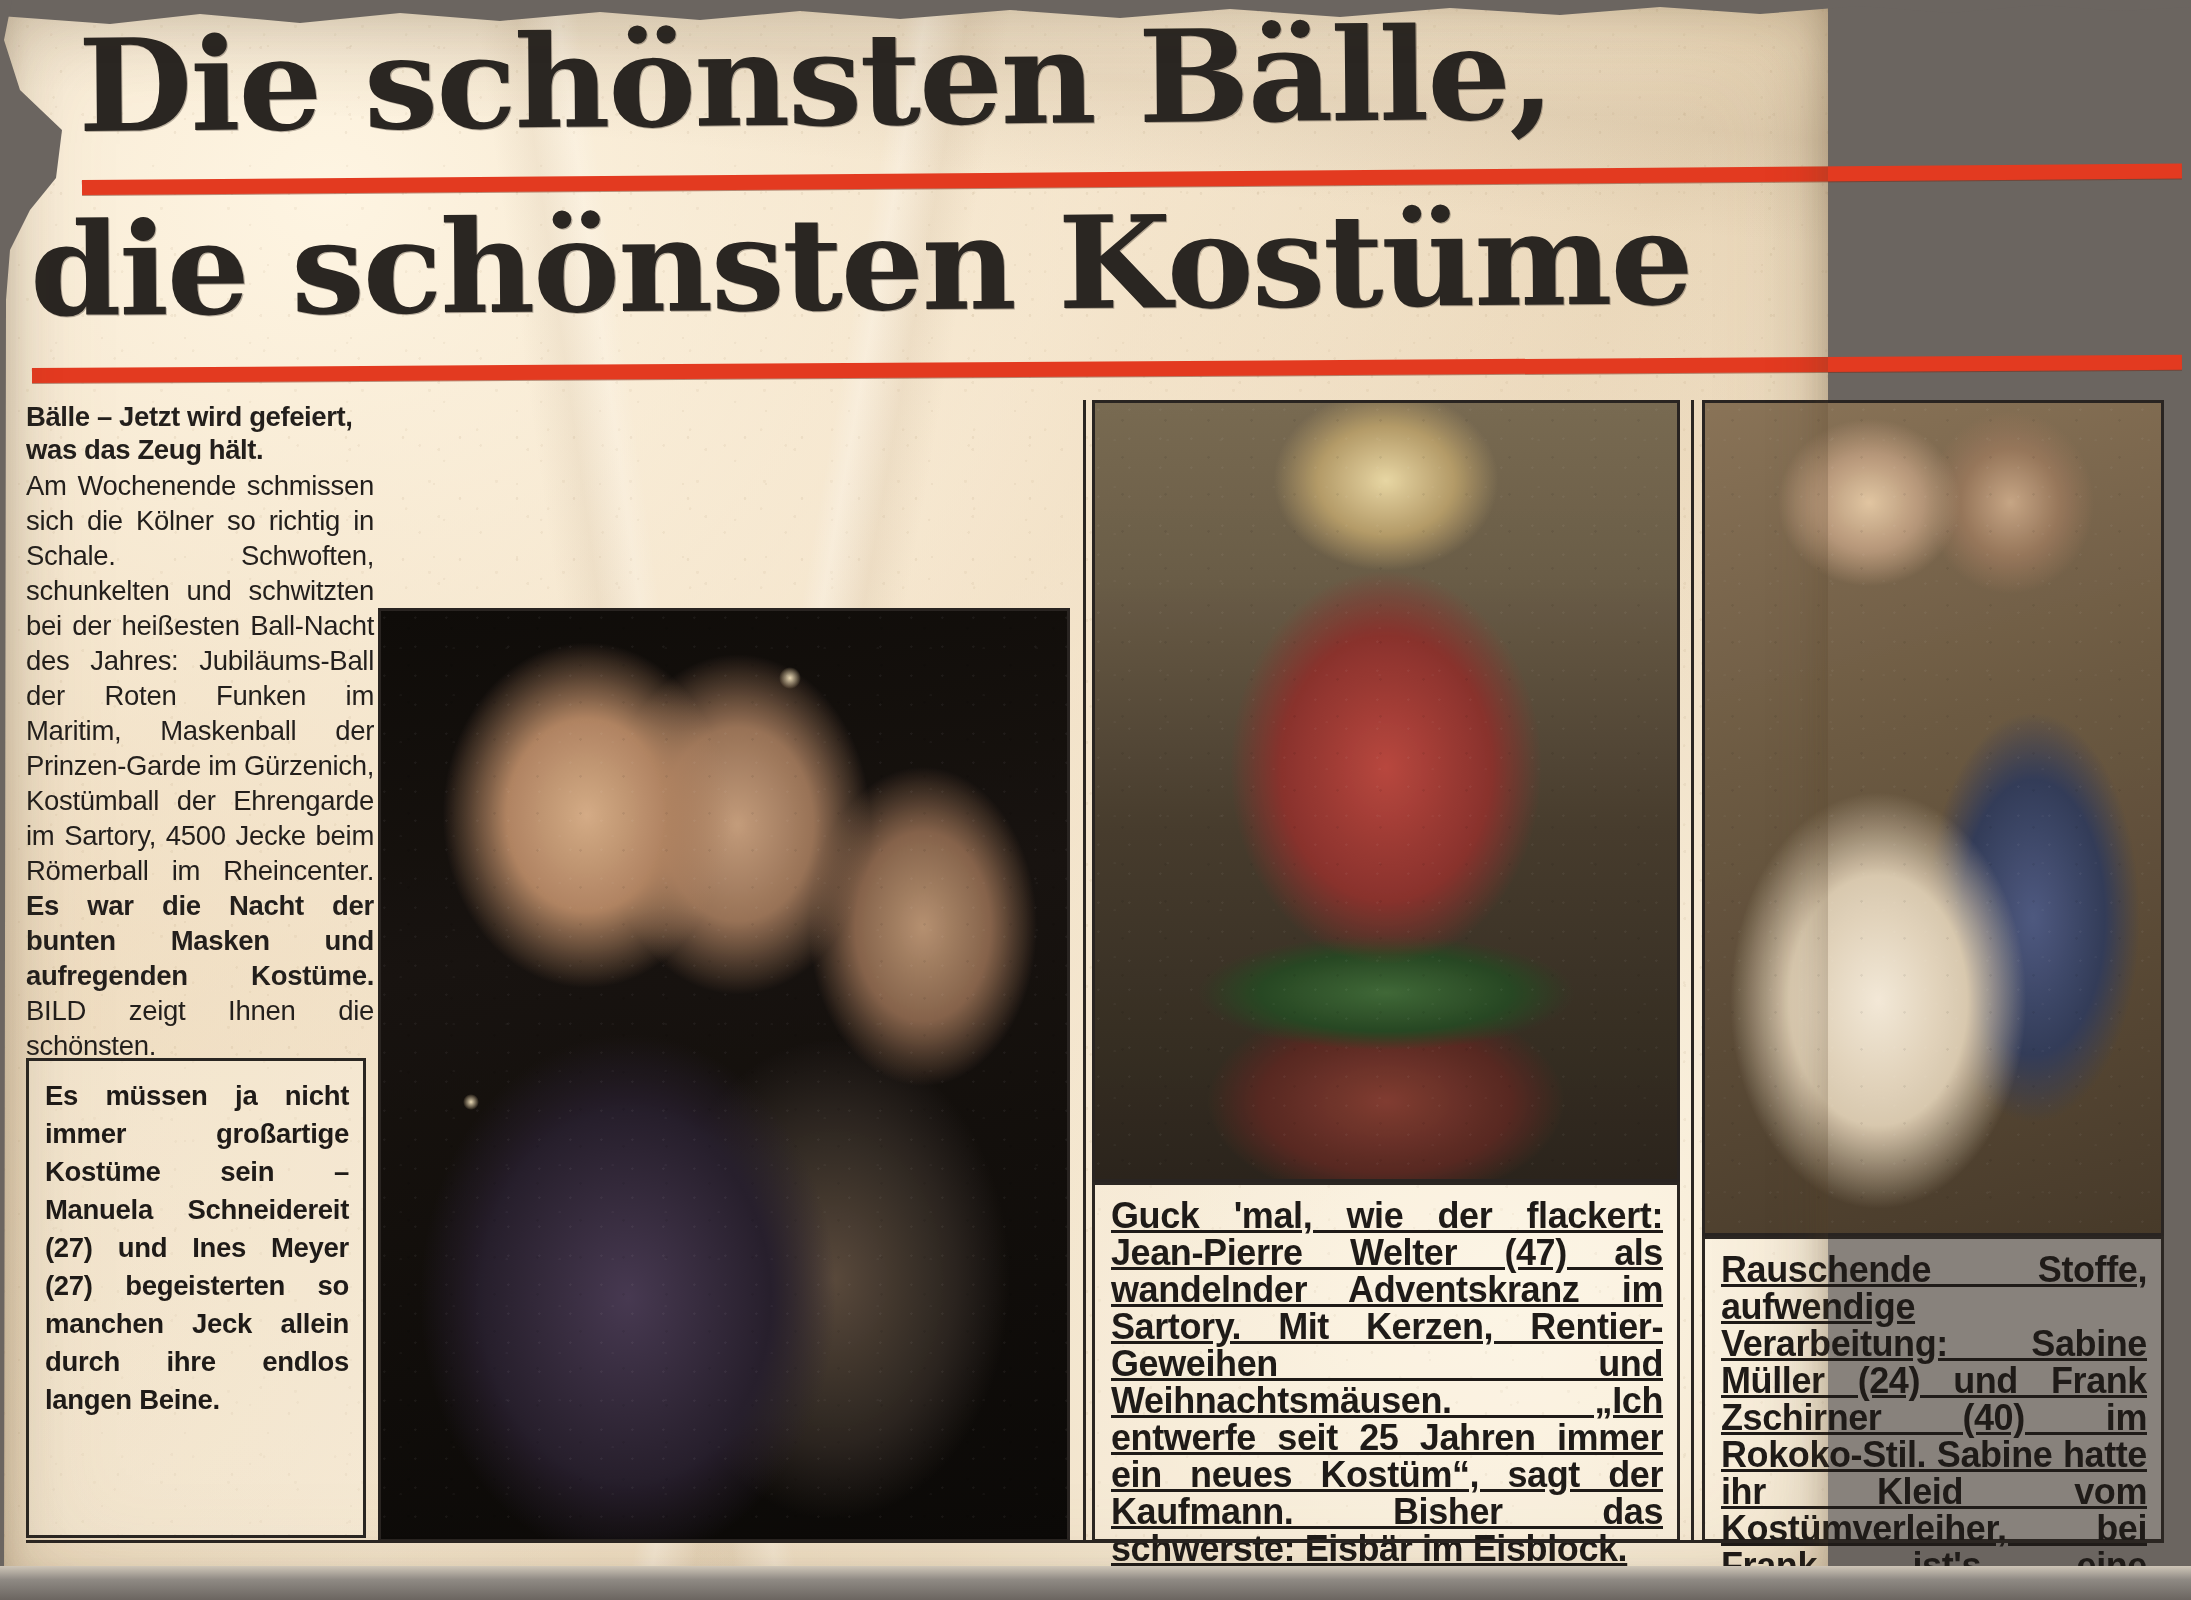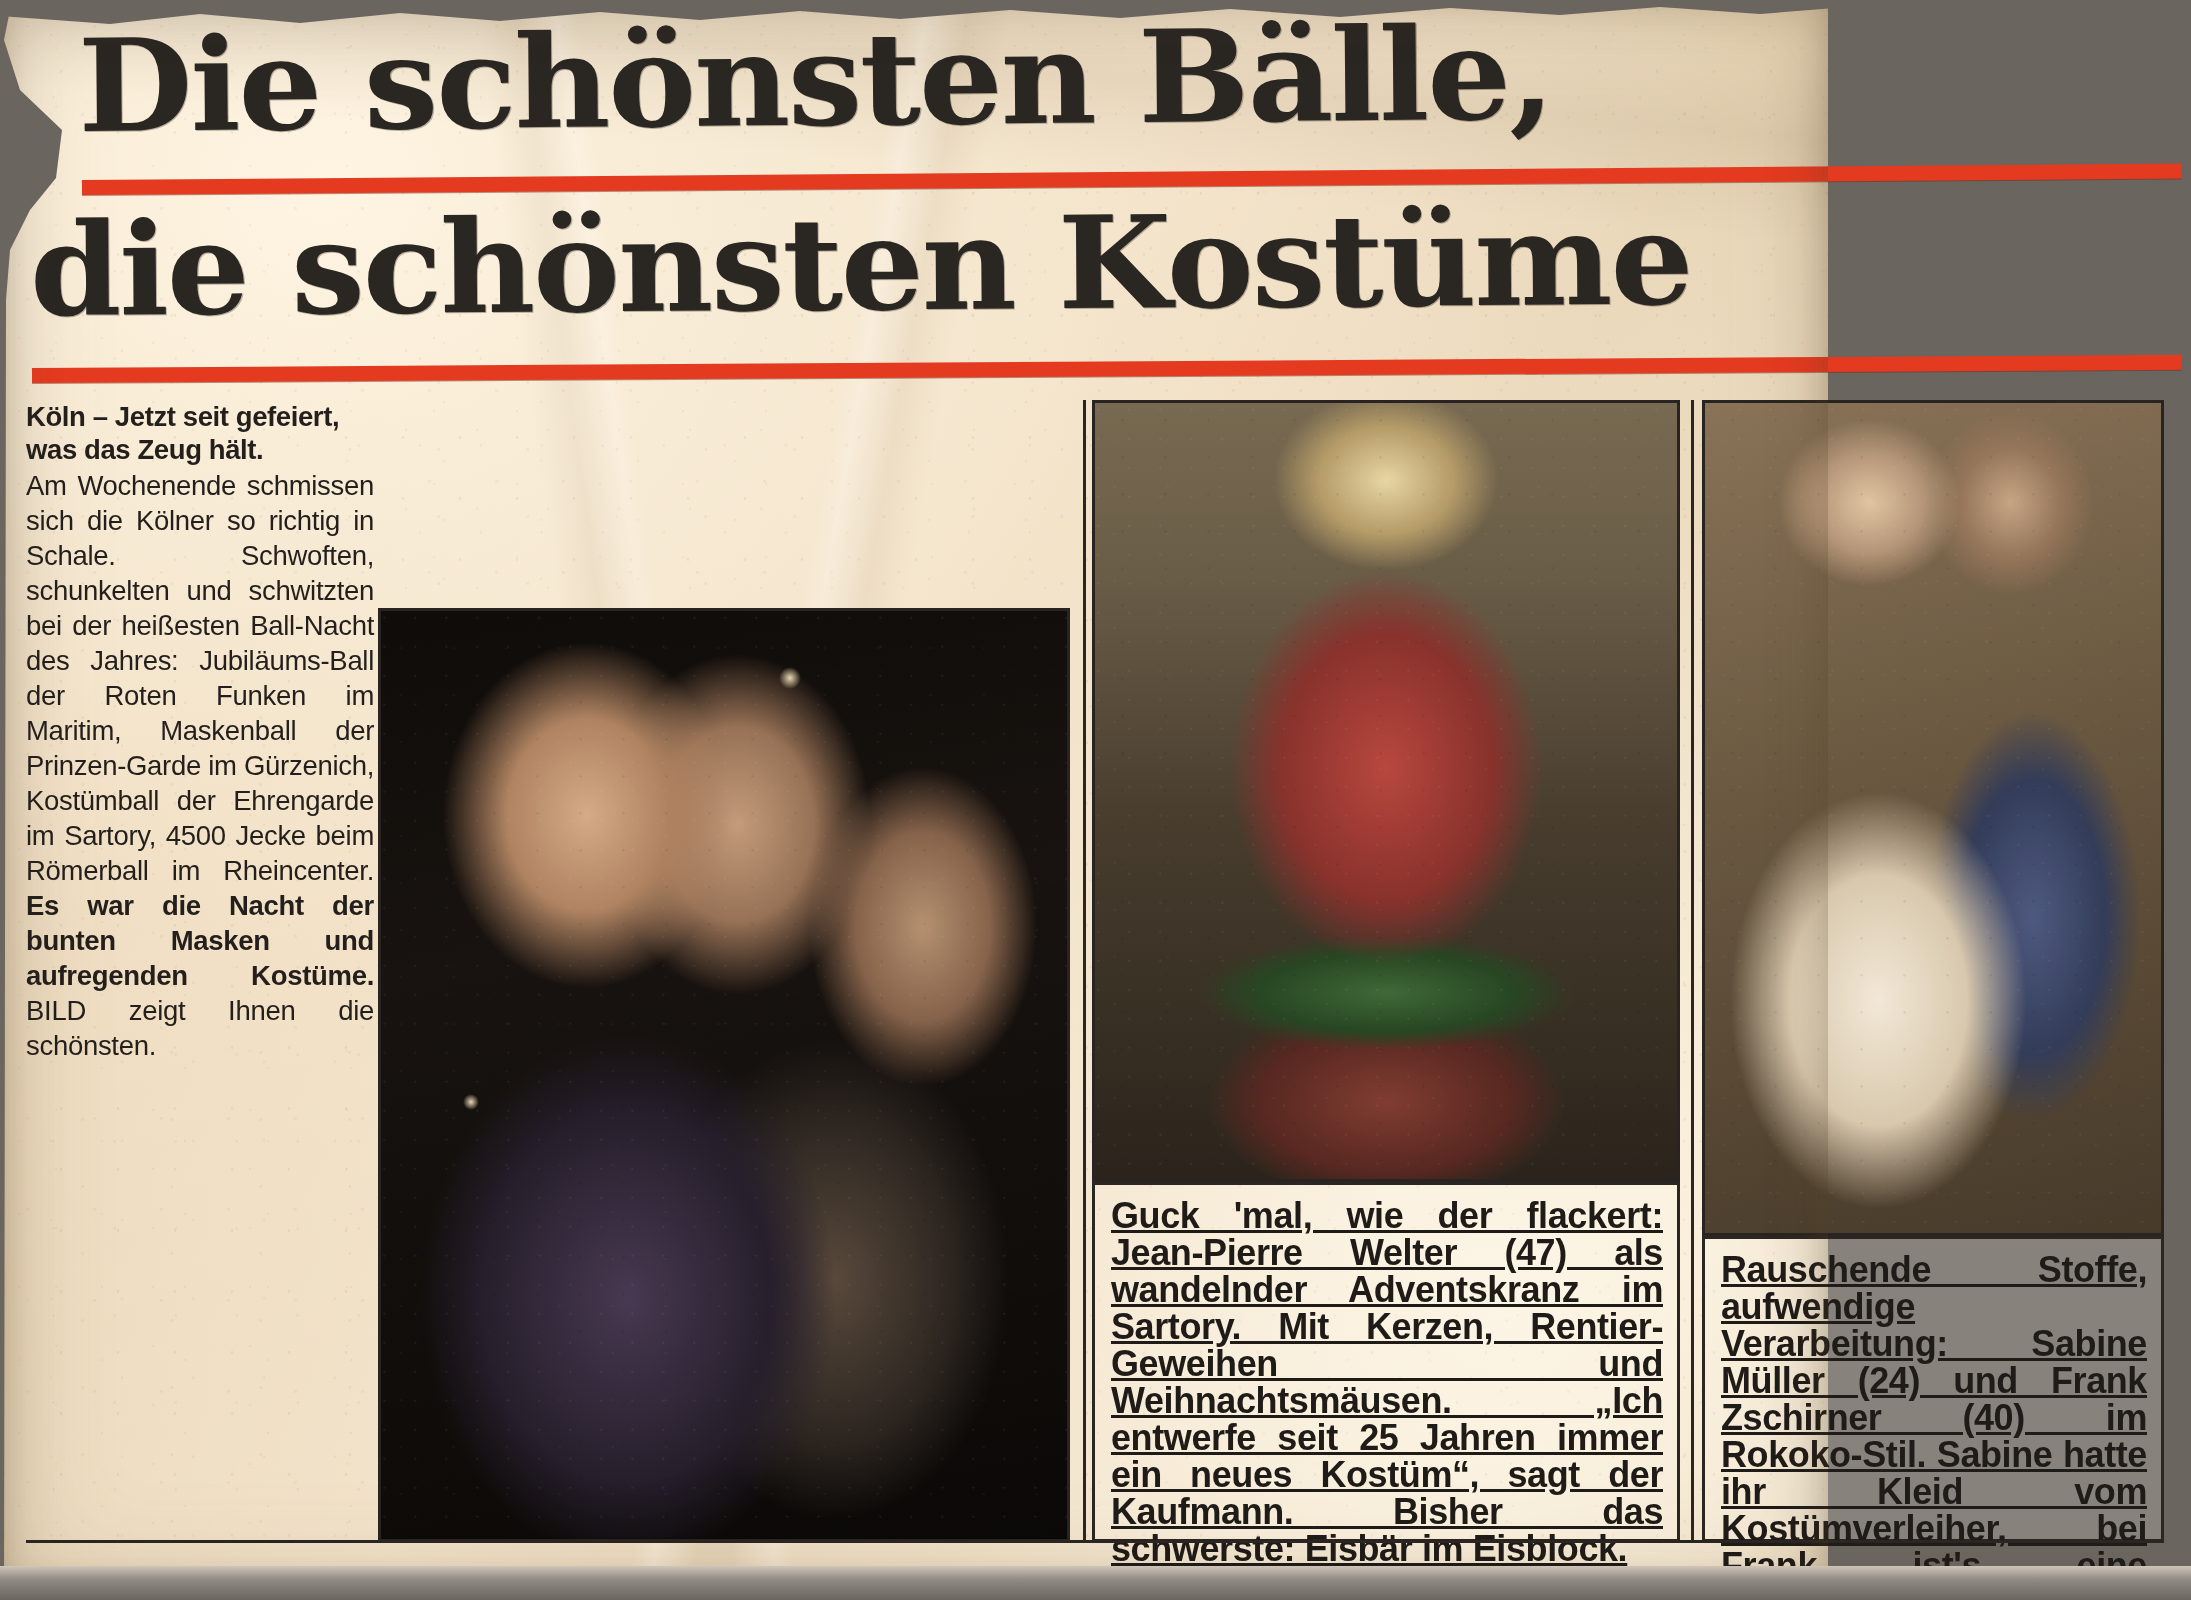--- a/index.html
+++ b/index.html
@@ -244,24 +244,27 @@
   <div id="creases"></div>
 
   <div class="masthead">
     <div class="head-line" id="headline1">Die schönsten Bälle,</div>
     <div class="rule" id="rule1"></div>
     <div class="head-line" id="headline2">die schönsten Kostüme</div>
     <div class="rule" id="rule2"></div>
   </div>
 
   <div class="col-text">
-    <div class="lede-bold">Köln – Jetzt seit gefeiert, was das Zeug hält.</div>
+    <div class="lede-bold">Bälle – Jetzt wird gefeiert, was das Zeug hält.</div>
     <div class="lede-body"><span>Am Wochenende schmissen sich die Kölner so richtig in Schale. Schwoften, schunkelten und schwitzten bei der heißesten Ball-Nacht des Jahres: Jubiläums-Ball der Roten Funken im Maritim, Maskenball der Prinzen-Garde im Gürzenich, Kostümball der Ehrengarde im Sartory, 4500 Jecke beim Römerball im Rheincenter. </span><b>Es war die Nacht der bunten Masken und aufregenden Kostüme.</b><span> BILD zeigt Ihnen die schönsten.</span></div>
   </div>
 
+  <div id="box-left">
+    <div class="cap">Es müssen ja nicht immer großartige Kostüme sein – Manuela Schneidereit (27) und Ines Meyer (27) begeisterten so manchen Jeck allein durch ihre endlos langen Beine.</div>
+  </div>
 
   <div class="photo" id="photo-ladies">
     <div class="spark" style="left:58%;top:6%;width:22px;height:22px;"></div>
     <div class="spark" style="left:12%;top:52%;width:16px;height:16px;"></div>
     <div class="photo-noise"></div>
   </div>
 
   <div class="vrule" id="vrule-a"></div>
 
   <div class="photo" id="photo-advent">

